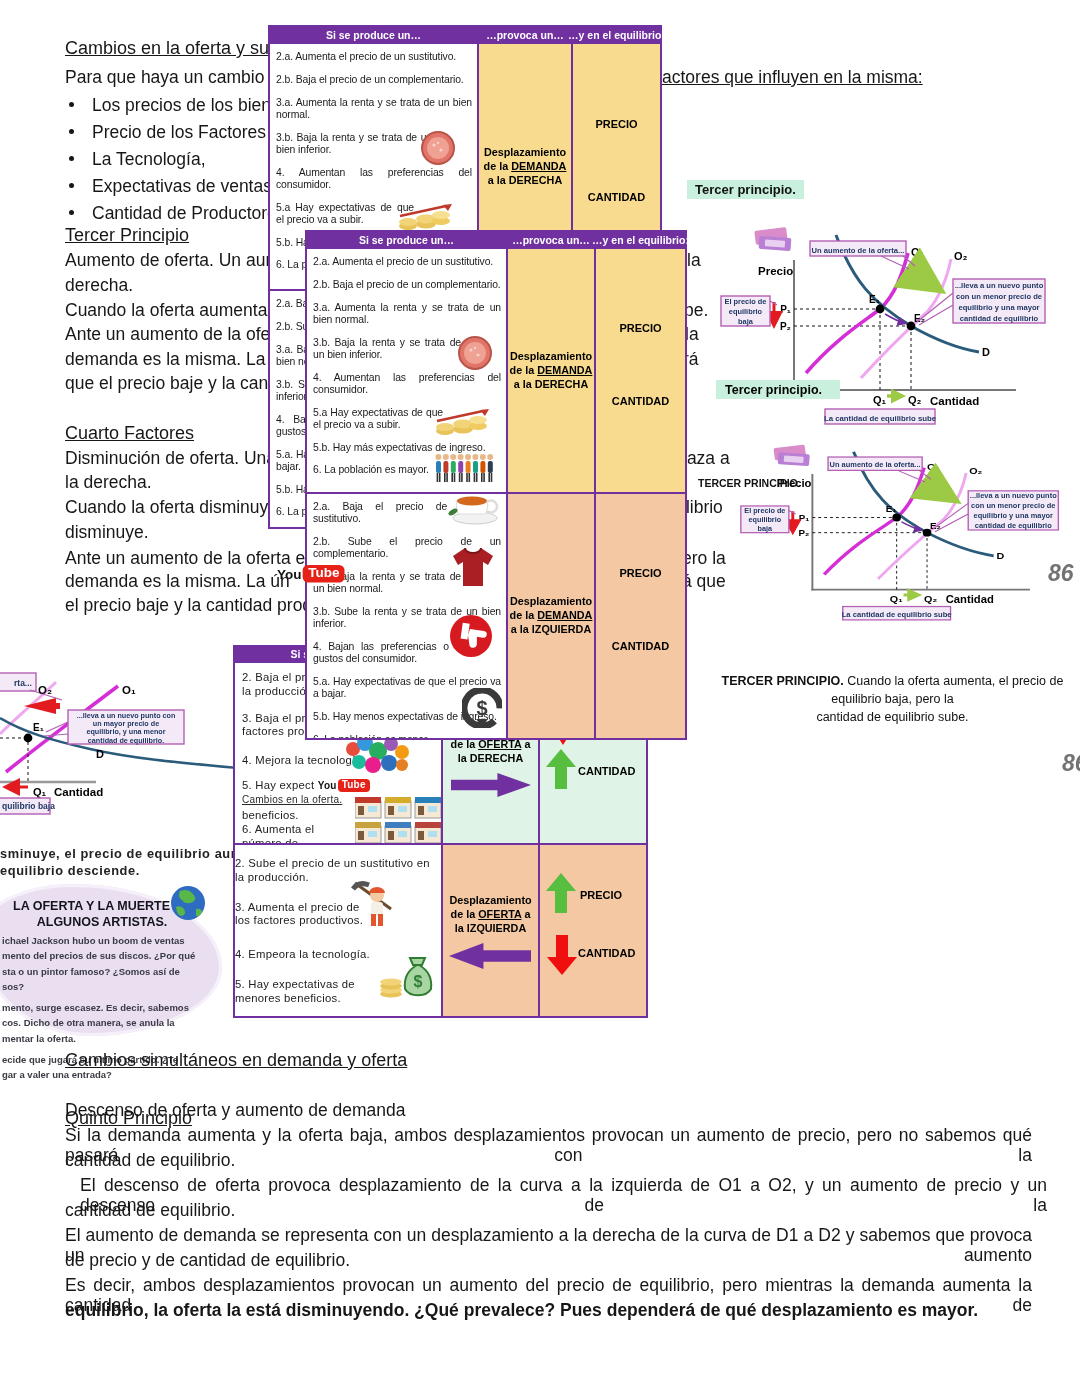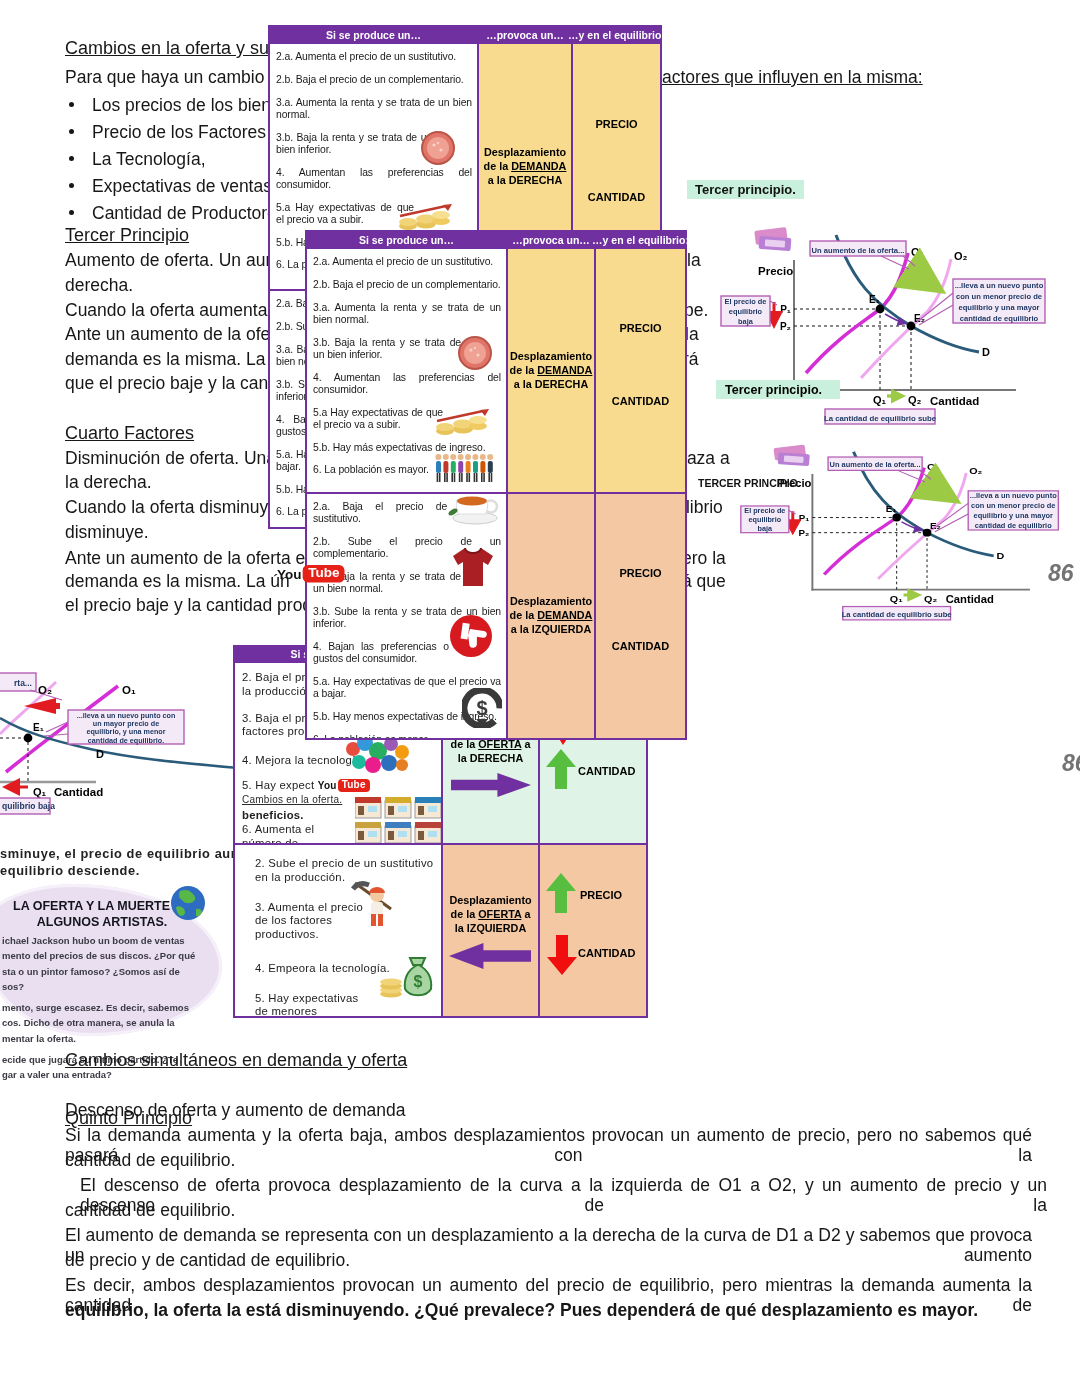--- a/index.html
+++ b/index.html
@@ -248,20 +248,24 @@
   <line x1="174" y1="173" x2="188" y2="173" stroke="#9CCA45" stroke-width="3.4" marker-end="url(#c2G)"></line>
   <text x="195" y="181" font-size="11" font-weight="bold" font-family="Liberation Sans,sans-serif">Q₂</text>
   <text x="217" y="182" font-size="11.5" font-weight="bold" font-family="Liberation Sans,sans-serif">Cantidad</text>
   <rect x="112" y="186" width="110" height="15" fill="#F4EAF7" stroke="#B45FB4" stroke-width="1.4"></rect>
         <text x="167" y="197.7" font-size="7.8" font-weight="bold" fill="#1F3864" text-anchor="middle" font-family="Liberation Sans,sans-serif">La cantidad de equilibrio sube</text>
       </svg></div>
 
   <div class="hl" style="left:687px;top:180px;z-index:5;">Tercer principio.</div>
   <div class="cap-sm" style="left:698px;top:477px;z-index:5;">TERCER PRINCIPIO.</div>
 
+  <div class="cap" style="left:720px;top:672px;width:345px;z-index:5;">
+    <b>TERCER PRINCIPIO.</b><span> Cuando la oferta aumenta, el precio de equilibrio baja, pero la</span><br>
+    <span>cantidad de equilibrio sube.</span>
+  </div>
 
   <div class="pnum" style="left:1048px;top:560px;">86</div>
   <div class="pnum" style="left:1062px;top:750px;">86</div>
 
   <div id="tables-root">
       <div class="ptable" style="left: 268px; top: 25px; z-index: 2; grid-template-columns: 207px 92px 87px; grid-template-rows: 15px 245px 236px;">
         <div class="hd">Si se produce un…</div>
         <div class="hd">…provoca un…</div>
         <div class="hd">…y en el equilibrio:</div>
         <div class="cell">
@@ -501,21 +505,21 @@
         <div class="oit" style="margin-bottom:15px;padding-right:70px;">3. Baja el precio de los factores productivos.</div>
         <div class="oit" style="margin-bottom:11px;">4. Mejora la tecnología.</div>
         <div class="oit" style="margin-bottom:3px;">
           <span>5. Hay expect</span>
           <span class="yt">
               <span class="you">You</span>
               <span class="tube">Tube</span>
             </span>
           <a class="ytlink">Cambios en la oferta.</a>
         </div>
-        <div class="oit" style="margin-bottom:0;font-weight:bold;">beneficios.</div>
+        <div class="oit" style="margin-bottom:0;">beneficios.</div>
         <div class="oit" style="padding-right:90px;">6. Aumenta el número de productores.</div>
       </div>
       <span class="icon" style="left:110px;top:72px;"><svg width="66" height="40" viewBox="0 0 66 40">
             <circle cx="8" cy="14" r="7" fill="#e74c3c"></circle>
             <circle cx="20" cy="8" r="8" fill="#3498db"></circle>
             <circle cx="33" cy="16" r="9" fill="#27ae60"></circle>
             <circle cx="46" cy="9" r="7" fill="#9b59b6"></circle>
             <circle cx="57" cy="17" r="7" fill="#f39c12"></circle>
             <circle cx="14" cy="27" r="7" fill="#1abc9c"></circle>
             <circle cx="28" cy="30" r="8" fill="#e91e8c"></circle>
@@ -558,21 +562,21 @@
       <div class="ar r" style="left:8px;top:110px;width:80px;height:24px;"></div>
     </div>
     <div class="cell mint">
       <div class="ar d" style="left:8px;top:30px;width:30px;height:52px;"></div>
       <div class="eq" style="left:44px;top:48px;">PRECIO</div>
       <div class="ar u" style="left:6px;top:86px;width:30px;height:40px;"></div>
       <div class="eq" style="left:38px;top:102px;">CANTIDAD</div>
     </div>
 
     <div class="cell">
-      <div style="padding:12px 6px 0 20px;">
+      <div style="padding:12px 6px 0 0;">
         <div class="oit" style="margin-bottom:16px;">2. Sube el precio de un sustitutivo en la producción.</div>
         <div class="oit" style="margin-bottom:20px;padding-right:62px;">3. Aumenta el precio de los factores productivos.</div>
         <div class="oit" style="margin-bottom:16px;">4. Empeora la tecnología.</div>
         <div class="oit" style="margin-bottom:12px;padding-right:64px;">5. Hay expectativas de menores beneficios.</div>
         <div class="oit">6. Disminuye el número de productores.</div>
       </div>
       <span class="icon" style="left:116px;top:36px;"><svg width="52" height="50" viewBox="0 0 52 50">
             <line x1="4" y1="2" x2="40" y2="28" stroke="#6b4a2b" stroke-width="3"></line>
             <path d="M2,8 q6,-8 16,-4" fill="none" stroke="#555" stroke-width="5"></path>
             <circle cx="26" cy="14" r="7" fill="#F2C9A0"></circle>

